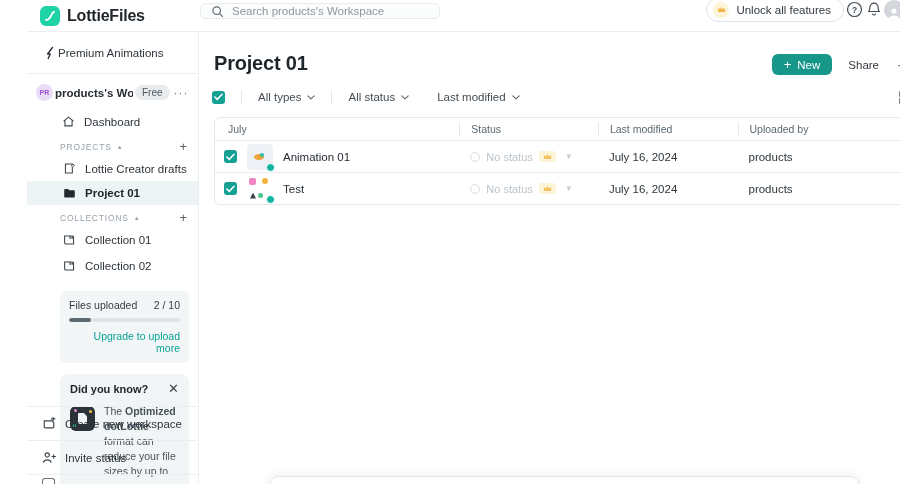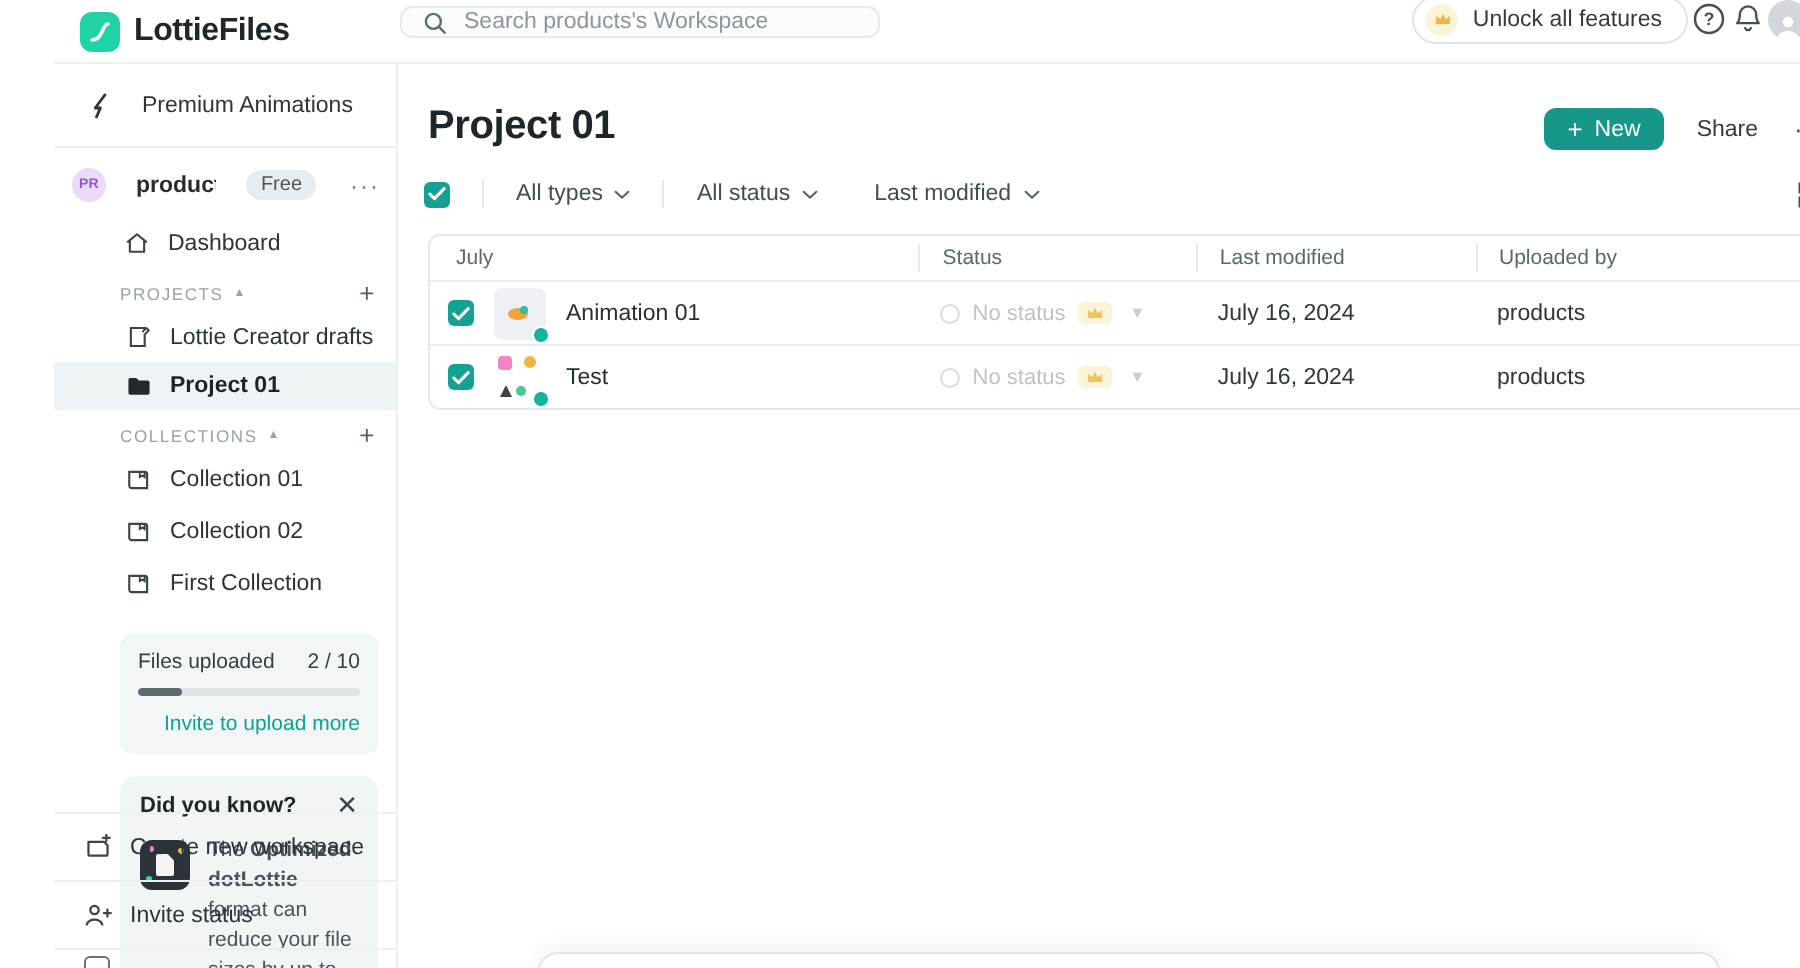--- a/index.html
+++ b/index.html
@@ -30,21 +30,21 @@
   .avatar { width:20px; height:20px; border-radius:50%; background:#d3d7db; overflow:hidden;
     display:flex; align-items:flex-end; justify-content:center; }
 
   
   .shell { display:flex; height:452px; }
   .sidebar { width:172px; min-width:172px; border-right:1px solid #eceff1;
     position:relative; background:#fff; }
   .main { flex:1; position:relative; background:#fff; }
 
   
-  .side-row { display:flex; align-items:center; gap:15px; font-size:11.5px; color:#2d343a; }
+  .side-row { display:flex; align-items:center; gap:2px; font-size:11.5px; color:#2d343a; }
   .premium { padding:14px 16px 13px 16px; cursor:pointer; }
   .divider { height:1px; background:#eceff1; }
   .ws-row { padding:10px 8px 8px 9px; cursor:pointer; }
   .ws-badge { width:17px; height:17px; border-radius:50%; background:#eadcf8;
     color:#9b55d3; font-size:7px; font-weight:bold; display:flex; align-items:center;
     justify-content:center; letter-spacing:.2px; flex:none; }
   .ws-name { font-size:11.5px; font-weight:bold; color:#272d33; max-width:78px;
     white-space:nowrap; overflow:hidden; }
   .pill-free { background:#e9ecef; color:#4c565e; font-size:10px; padding:2px 7px;
     border-radius:8px; flex:none; }
@@ -260,39 +260,30 @@
       </div>
       <div class="side-item" style="padding-top:7px;padding-bottom:7px;">
         <span>
           <svg width="13" height="12" viewBox="0 0 16 14">
               <path d="M2 2h9.5c.8 0 1.5.7 1.5 1.5V12H3.5C2.7 12 2 11.3 2 10.5z" fill="none" stroke="#3c444b" stroke-width="1.3"></path>
               <path d="M8.5 2v3.2l1.6-1 1.4 1V2" fill="none" stroke="#3c444b" stroke-width="1.2"></path>
             </svg>
         </span>
         <span>Collection 02</span>
       </div>
-      <div class="side-item" style="padding-top:7px;padding-bottom:7px;">
-        <span>
-          <svg width="13" height="12" viewBox="0 0 16 14">
-              <path d="M2 2h9.5c.8 0 1.5.7 1.5 1.5V12H3.5C2.7 12 2 11.3 2 10.5z" fill="none" stroke="#3c444b" stroke-width="1.3"></path>
-              <path d="M8.5 2v3.2l1.6-1 1.4 1V2" fill="none" stroke="#3c444b" stroke-width="1.2"></path>
-            </svg>
-        </span>
-        <span>First Collection</span>
-      </div>
 
       <div class="usage-card">
         <div class="usage-top">
           <span>Files uploaded</span>
           <span>2 / 10</span>
         </div>
         <div class="usage-track">
           <div class="usage-fill" style="width: 20%;"></div>
         </div>
-        <span class="usage-link">Invite to upload more</span>
+        <span class="usage-link">Upgrade to upload more</span>
       </div>
 
       <div class="tip-card">
         <div class="tip-head">
           <span class="tip-title">Did you know?</span>
           <span class="tip-close">✕</span>
         </div>
         <div class="tip-body">
           <div class="tip-icon">
             <div class="tip-doc"></div>

